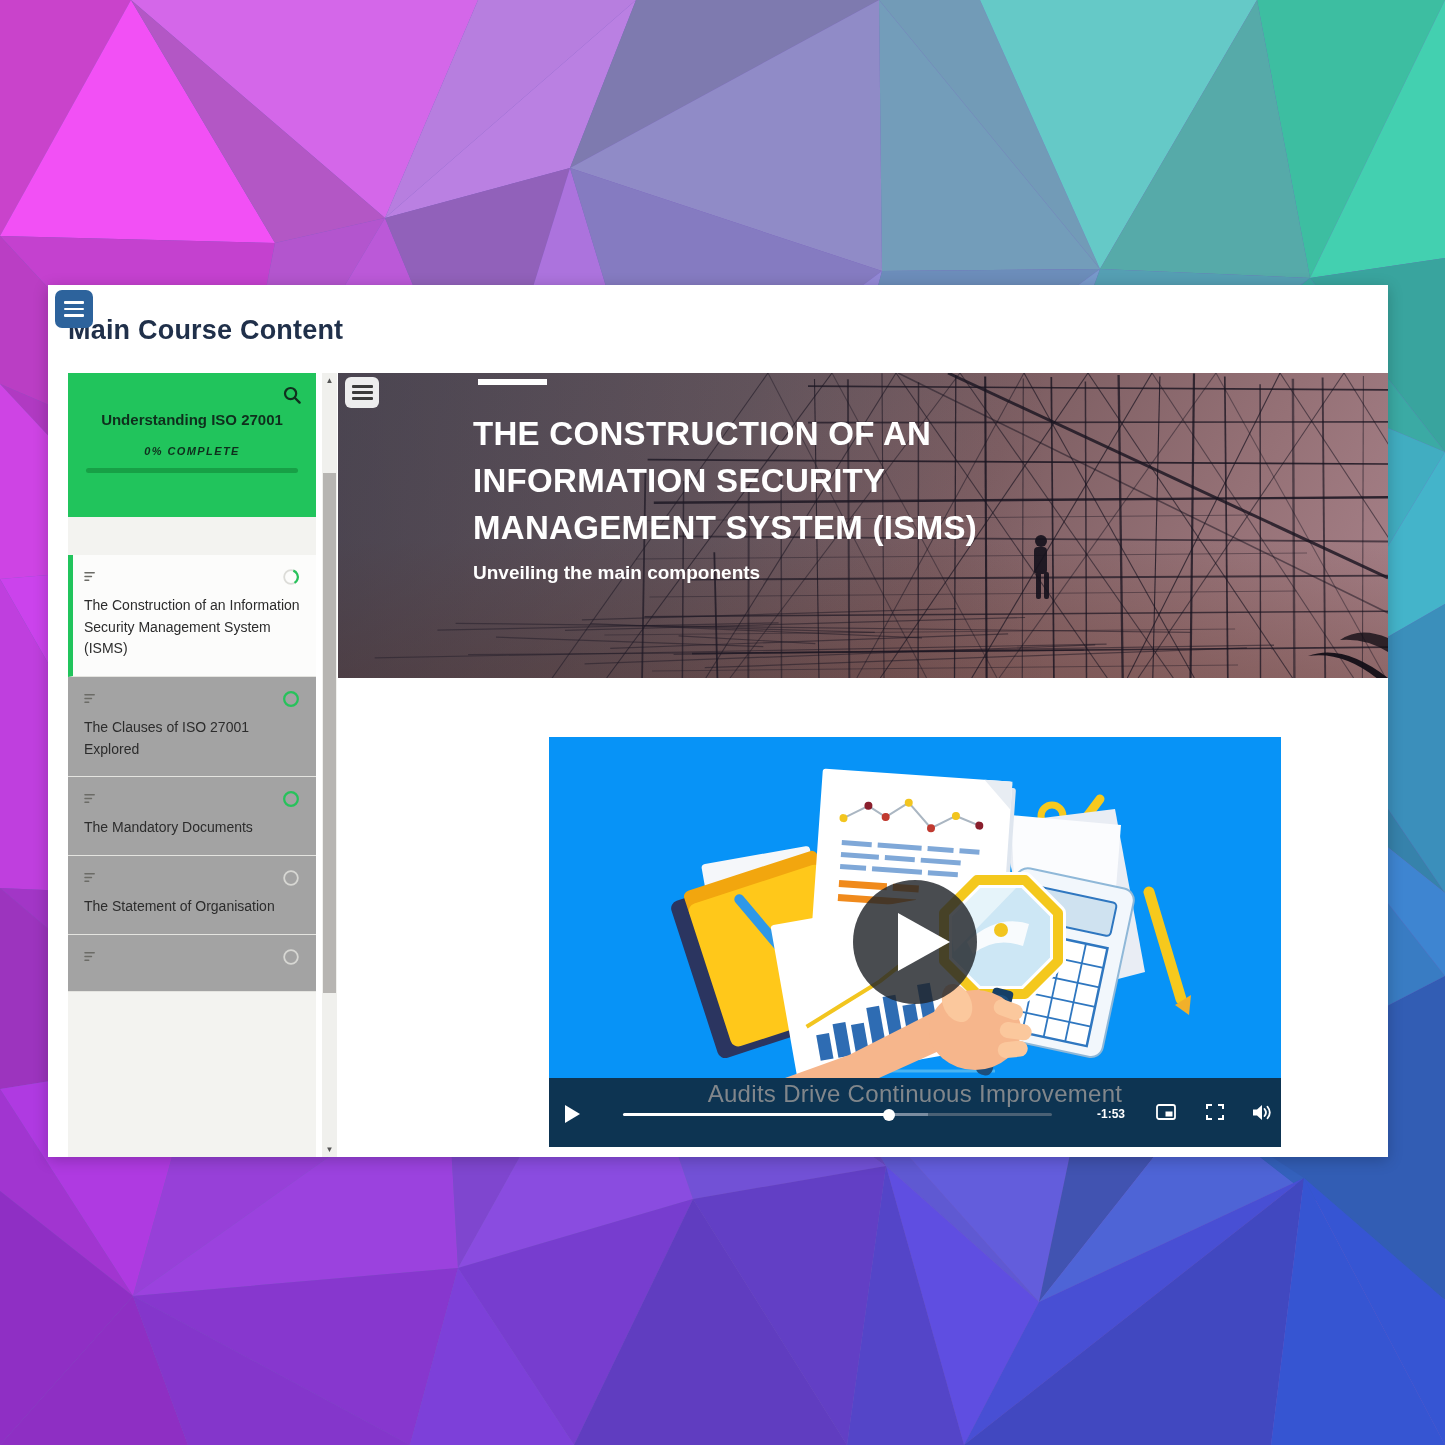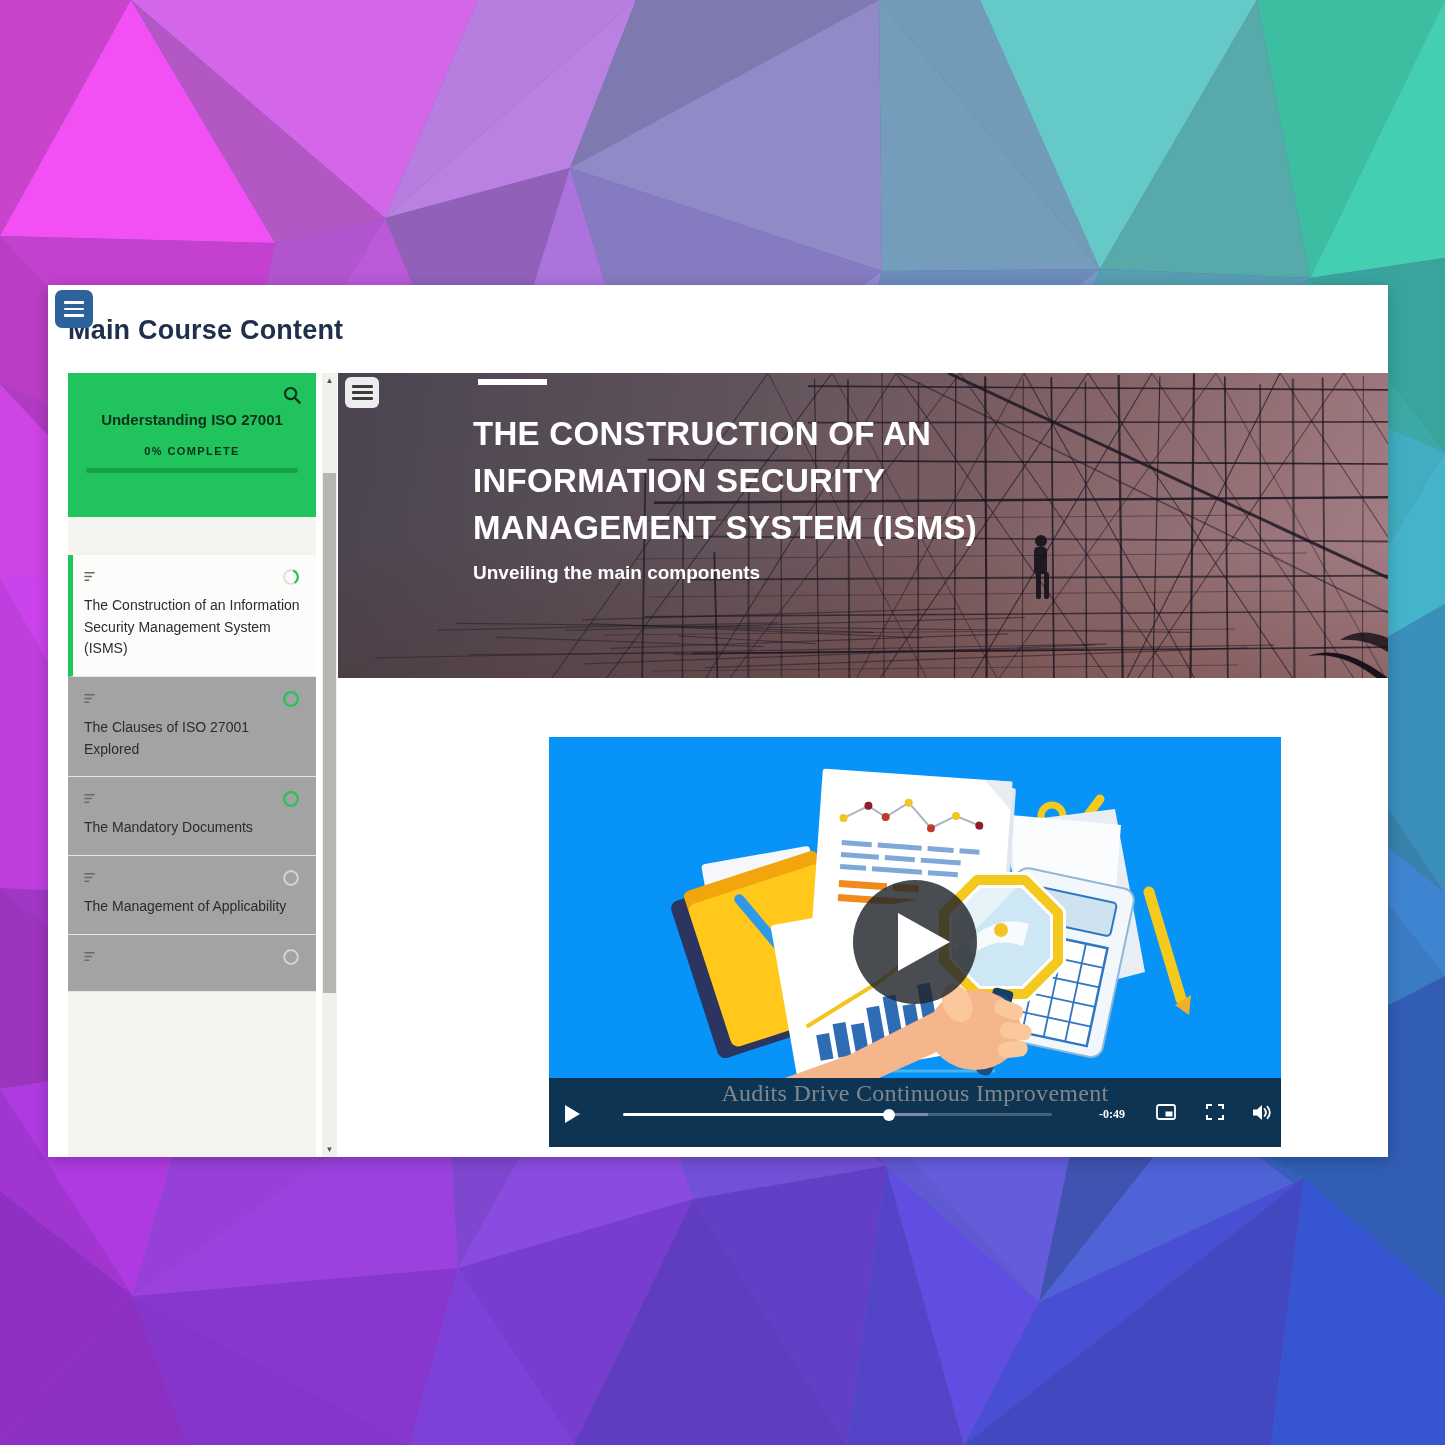--- a/index.html
+++ b/index.html
@@ -23,21 +23,21 @@
   .page-title{
     position:absolute;left:20px;top:30px;font-size:27px;font-weight:700;
     color:#20304a;letter-spacing:.2px;
   }
 
   
   .sidebar{position:absolute;left:20px;top:88px;width:248px;height:784px;overflow:hidden;}
   .sb-head{position:relative;height:144px;background:#21c45c;text-align:center;}
   .sb-search{position:absolute;right:14px;top:12px;width:20px;height:20px;cursor:pointer;}
   .sb-title{padding:36px 18px 0;font-size:15px;line-height:1.45;font-weight:700;color:#0f2f1d;}
-  .sb-plabel{margin:14px 18px 0;font-size:11px;font-weight:700;letter-spacing:1.4px;color:#0f2f1d;}
+  .sb-plabel{margin:14px 18px 0;font-size:11px;font-weight:700;letter-spacing:1.4px;color:#0f2f1d;font-style:italic;}
   .sb-track{position:relative;margin:11px 18px 0;height:5px;border-radius:3px;background:#17a046;overflow:hidden;}
   .sb-fill{position:absolute;left:0;top:0;bottom:0;background:#0e7d33;width:0%;}
   .sb-list{position:absolute;left:0;top:144px;right:0;bottom:0;background:#f3f3f0;}
   .sb-spacer{height:38px;}
   .sb-item{
     position:relative;padding:13px 16px 16px;border-bottom:1px solid #e4e4e0;
     background:#a3a3a3;cursor:pointer;box-sizing:border-box;
   }
   .sb-item.active{background:#fcfcfb;border-left:5px solid #21c45c;padding-left:11px;}
   .sb-item-top{display:flex;justify-content:space-between;align-items:flex-start;margin-bottom:9px;}
@@ -75,21 +75,21 @@
     background:rgba(250,250,250,.93);display:flex;flex-direction:column;justify-content:center;
     align-items:center;gap:3.5px;cursor:pointer;
   }
   .hero-menu span{display:block;width:21px;height:2.6px;background:#3a3a3a;border-radius:1px;}
   .hero-dash{position:absolute;left:140px;top:6px;width:69px;height:6px;background:#fff;z-index:3;}
   .hero-text{position:absolute;left:135px;top:38px;width:505px;z-index:3;}
   .hero-title{font-size:33px;line-height:1.42;font-weight:700;color:#fff;letter-spacing:.3px;}
   .hero-sub{margin-top:10px;font-size:19px;font-weight:700;color:#fff;}
 
   
-  .video{position:absolute;left:211px;top:364px;width:732px;height:473px;font-family:Liberation Serif, serif;}
+  .video{position:absolute;left:211px;top:364px;width:732px;height:473px;}
   .vstage{position:relative;width:732px;height:341px;background:#0793f7;overflow:hidden;}
   .vstage svg{position:absolute;inset:0;}
   .vbar{position:relative;width:732px;height:69px;background:#0d3452;}
   .vtitle{
     position:absolute;top:2px;left:0;width:100%;text-align:center;
     font-size:24px;color:#8b8e90;letter-spacing:.3px;opacity:.92;white-space:nowrap;
   }
   .vplay{position:absolute;left:16px;top:27px;width:0;height:0;cursor:pointer;
     border-left:15px solid #fff;border-top:9px solid transparent;border-bottom:9px solid transparent;}
   .vtrack{position:absolute;left:74px;top:35px;width:429px;height:3px;background:#4a6175;border-radius:2px;cursor:pointer;}
@@ -287,21 +287,21 @@
                 <line x1="1" y1="2" x2="11" y2="2"></line>
                 <line x1="1" y1="6" x2="8" y2="6"></line>
                 <line x1="1" y1="10" x2="5" y2="10"></line>
               </g>
             </svg>
           <svg class="ring" viewBox="0 0 20 20" data-status="gray">
               <circle class="ring-base" cx="10" cy="10" r="7.6"></circle>
               <circle class="ring-arc" cx="10" cy="10" r="7.6"></circle>
             </svg>
         </div>
-        <div class="sb-item-label">The Management of Applicability</div>
+        <div class="sb-item-label">The Statement of Organisation</div>
       </div>
 
 
       <div class="sb-item">
         <div class="sb-item-top">
           <svg class="lines-icon" viewBox="0 0 14 12">
               <g stroke="#6b6b66" stroke-width="1.7" stroke-linecap="round">
                 <line x1="1" y1="2" x2="11" y2="2"></line>
                 <line x1="1" y1="6" x2="8" y2="6"></line>
                 <line x1="1" y1="10" x2="5" y2="10"></line>
@@ -534,21 +534,21 @@
       </div>
 
       <div class="vbar">
         <div class="vtitle">Audits Drive Continuous Improvement</div>
         <div class="vplay"></div>
         <div class="vtrack" id="vtrack" style="--vp: 62%;">
           <div class="vp-buffer"></div>
           <div class="vp-played"></div>
           <div class="vknob"></div>
         </div>
-        <div class="vtime">-0:49</div>
+        <div class="vtime">-1:53</div>
         <svg class="vicon v-pip" width="20" height="16" viewBox="0 0 20 16">
           <rect x="1" y="1" width="18" height="14" rx="2" fill="none" stroke="#fff" stroke-width="1.8"></rect>
           <rect x="9.5" y="7.5" width="7" height="5" fill="#fff"></rect>
         </svg>
         <svg class="vicon v-fs" width="18" height="16" viewBox="0 0 18 16">
           <g stroke="#fff" stroke-width="2" fill="none">
             <path d="M1,5 V1 H6"></path>
               <path d="M12,1 H17 V5"></path>
               <path d="M17,11 V15 H12"></path>
               <path d="M6,15 H1 V11"></path>

